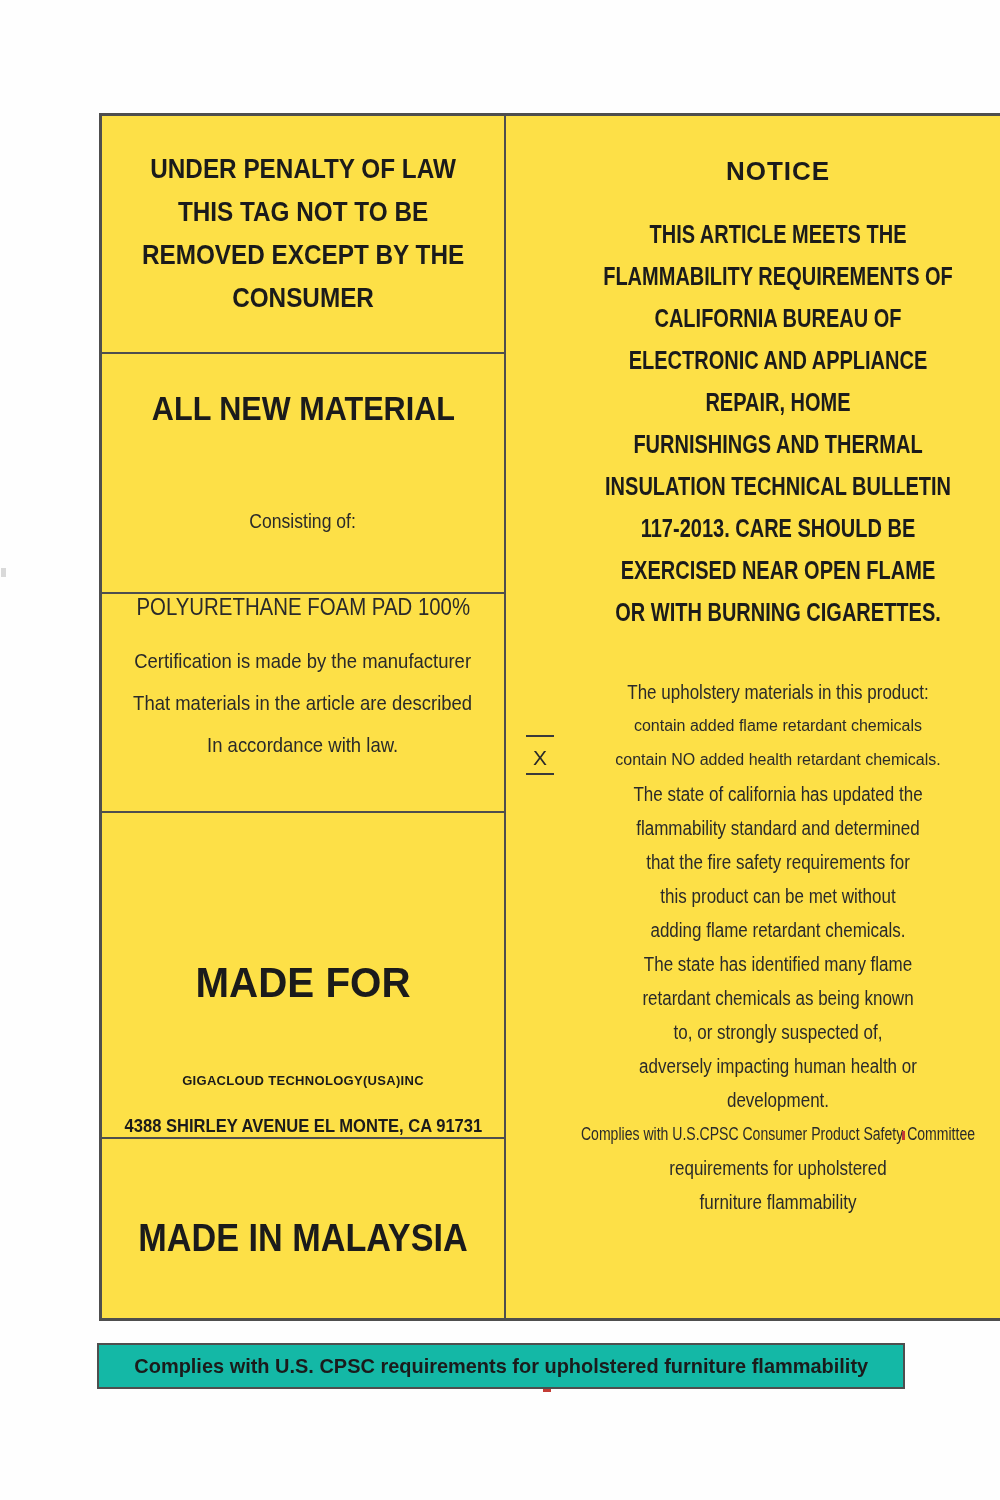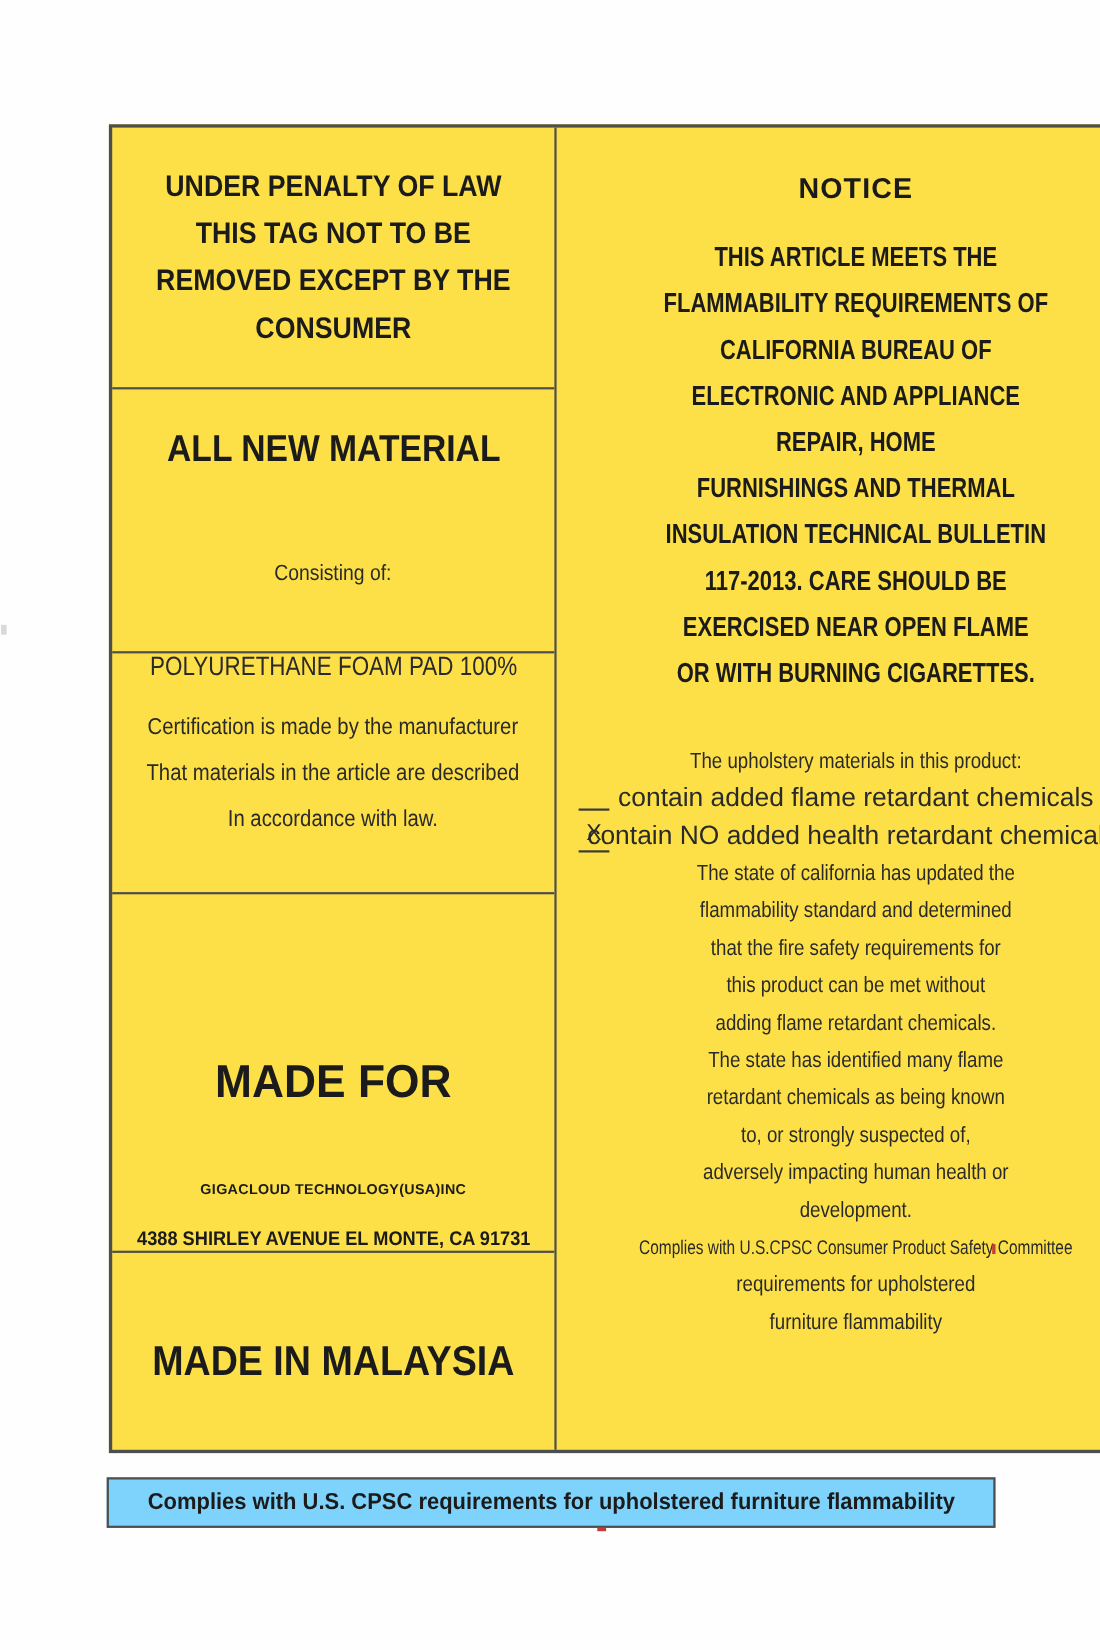--- a/index.html
+++ b/index.html
@@ -69,40 +69,40 @@
   .madefor-address { font-size: 18px; font-weight: bold; margin-top: 28px; white-space: nowrap; transform: scaleX(0.92); }
   .origin-text { font-size: 38px; font-weight: bold; white-space: nowrap; transform: scaleX(0.90); }
 
   .notice-title { font-size: 26px; font-weight: bold; letter-spacing: 1px; }
   .notice-body {
     margin-top: 26px; font-size: 25px; font-weight: bold;
     line-height: 42px; transform: scaleX(0.80); white-space: pre-line;
   }
   .materials-intro { margin-top: 42px; font-size: 20px; line-height: 34px; transform: scaleX(0.85); color: #2a2a2a; }
   .option-row { position: relative; height: 34px; line-height: 34px; }
-  .option-text { font-size: 24px; transform: scaleX(0.85); color: #2a2a2a; }
+  .option-text { font-size: 16px; transform: scaleX(0.85); color: #2a2a2a; }
   .option-mark {
     position: absolute; left: 20px; top: 0px;
     width: 28px; height: 30px; line-height: 30px;
     border-bottom: 2px solid #3a3a3a;
     font-size: 21px; color: #2a2a2a; text-align: center;
   }
   .option-mark.empty { top: -4px; }
   .state-para { font-size: 20px; line-height: 34px; transform: scaleX(0.85); white-space: pre-line; color: #2a2a2a; }
   .cpsc-line { font-size: 18px; line-height: 34px; white-space: nowrap; transform: scaleX(0.78); color: #2a2a2a; }
   .cpsc-tail { font-size: 20px; line-height: 34px; transform: scaleX(0.85); white-space: pre-line; color: #2a2a2a; }
 
   .footer-bar {
     position: absolute;
     left: 97px; top: 1343px;
     width: 808px; height: 46px;
     box-sizing: border-box;
     border: 2px solid #4e4e4e;
     display: flex; align-items: center; justify-content: center;
-    background: #7dd3fc;
+    background: #14b8a6;
   }
   .footer-text { font-size: 21px; font-weight: bold; white-space: nowrap; transform: scaleX(0.95); }
 
   .artifact { position: absolute; }
   .artifact-red-dot  { left: 543px; top: 1389px; width: 8px; height: 3px; }
   .artifact-red-tick { left: 902px; top: 1131px; width: 3px; height: 9px; }
   .artifact-speck    { left: 1px;   top: 568px;  width: 5px; height: 9px; background: #d9d9d9; }
 </style>
 </head>
 <body>

